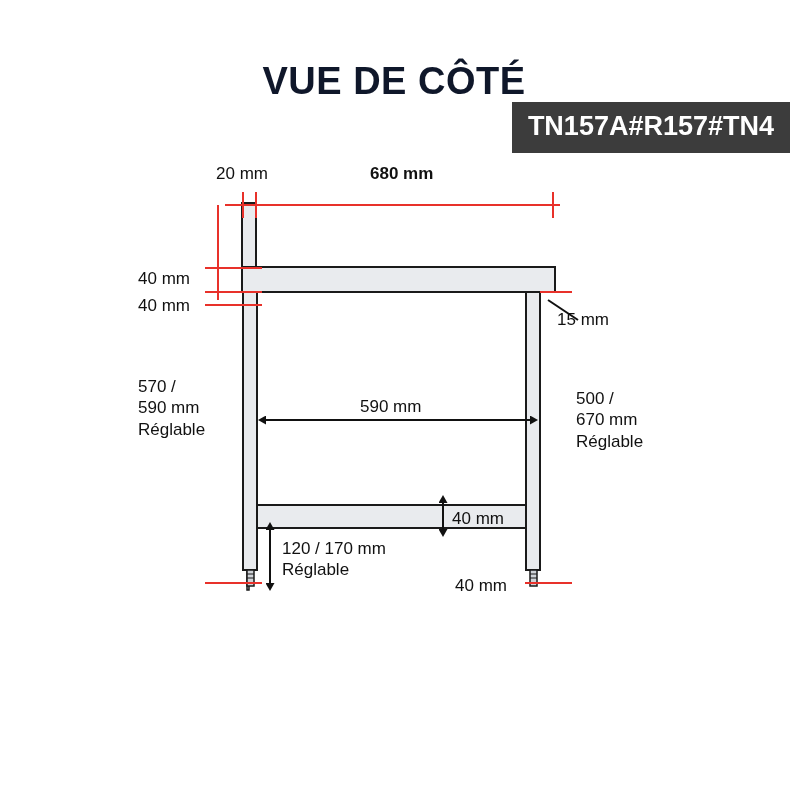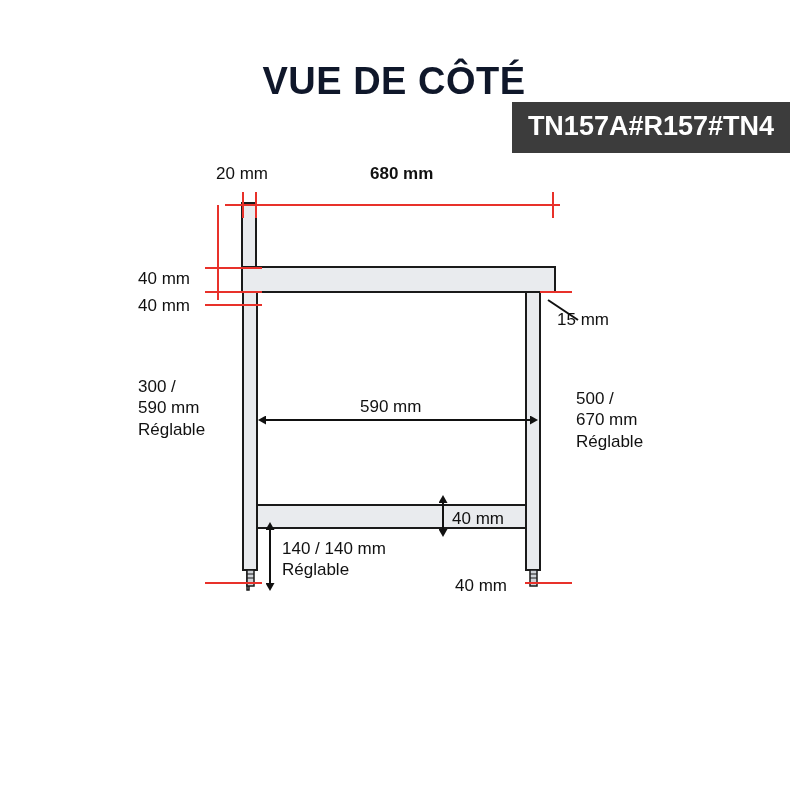--- a/index.html
+++ b/index.html
@@ -128,25 +128,25 @@
     <g>
       <line x1="548" y1="300" x2="578" y2="320" stroke="#111111" stroke-width="2"></line>
     </g>
   </svg>
 
   <div class="lbl" style="left:216px; top:163px;">20 mm</div>
   <div class="lbl" style="left:370px; top:163px;font-weight:bold;">680 mm</div>
   <div class="lbl" style="left:138px; top:268px;">40 mm</div>
   <div class="lbl" style="left:138px; top:295px;">40 mm</div>
   <div class="lbl" style="left:557px; top:309px;">15 mm</div>
-  <div class="lbl" style="left:138px; top:376px;">300 /
+  <div class="lbl" style="left:138px; top:376px;">570 /
 590 mm
 Réglable</div>
   <div class="lbl" style="left:576px; top:388px;">500 /
 670 mm
 Réglable</div>
   <div class="lbl" style="left:360px; top:396px;">590 mm</div>
   <div class="lbl" style="left:452px; top:508px;">40 mm</div>
-  <div class="lbl" style="left:282px; top:538px;">140 / 140 mm
+  <div class="lbl" style="left:282px; top:538px;">120 / 170 mm
 Réglable</div>
   <div class="lbl" style="left:455px; top:575px;">40 mm</div>
 
 </div>
 
 </body></html>

